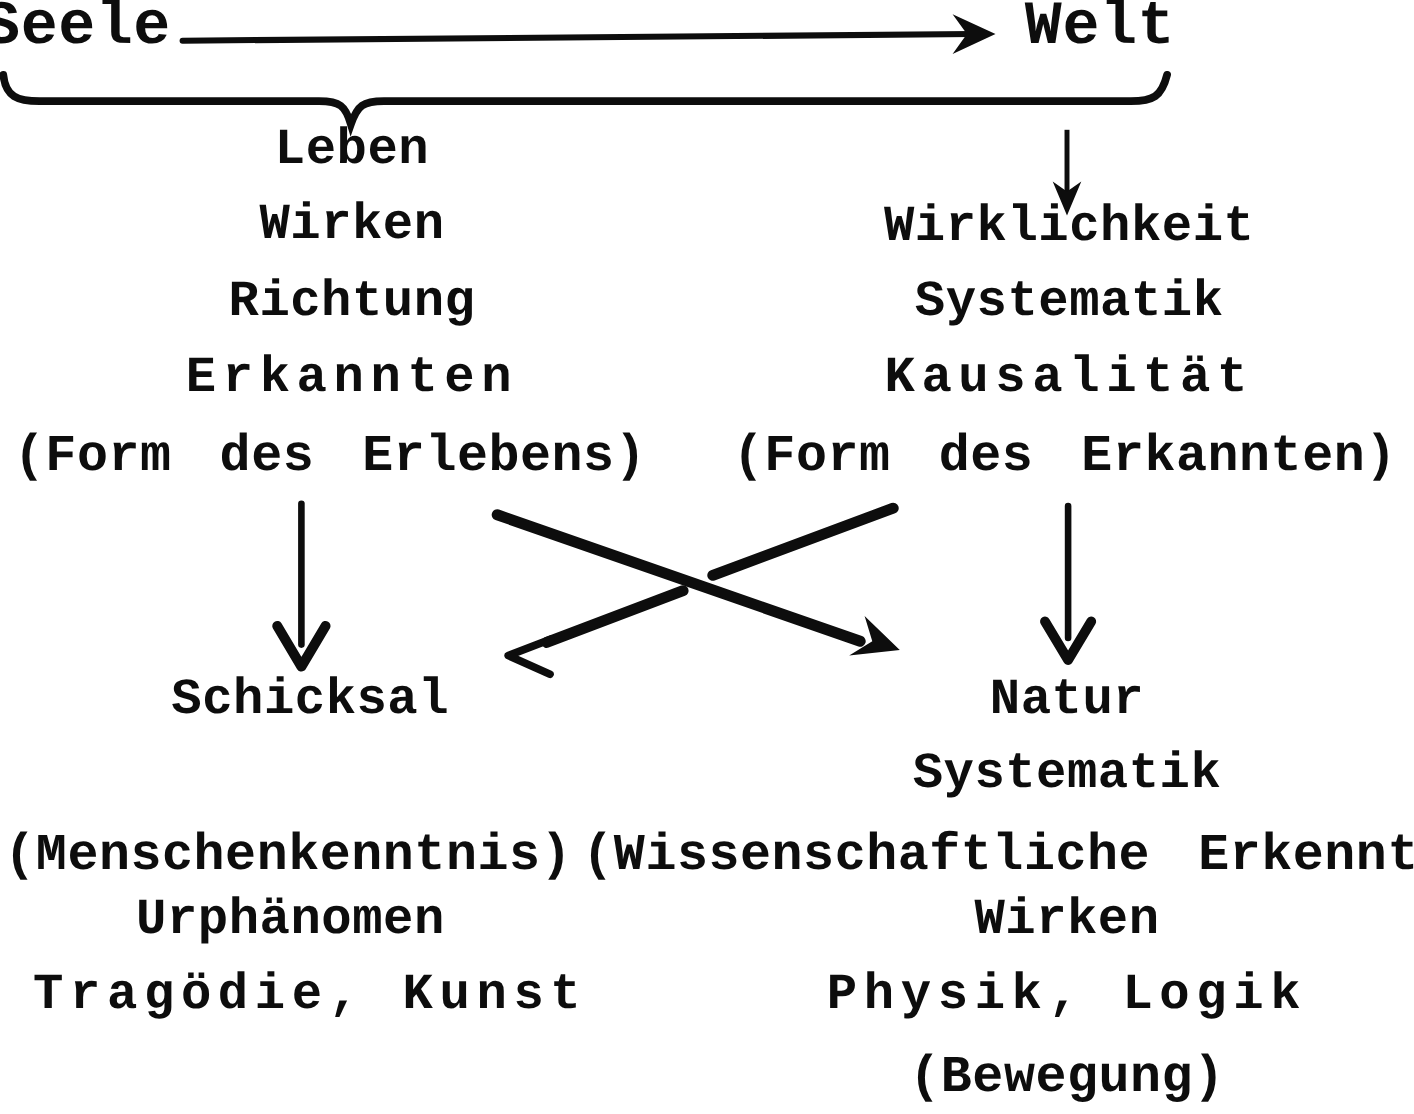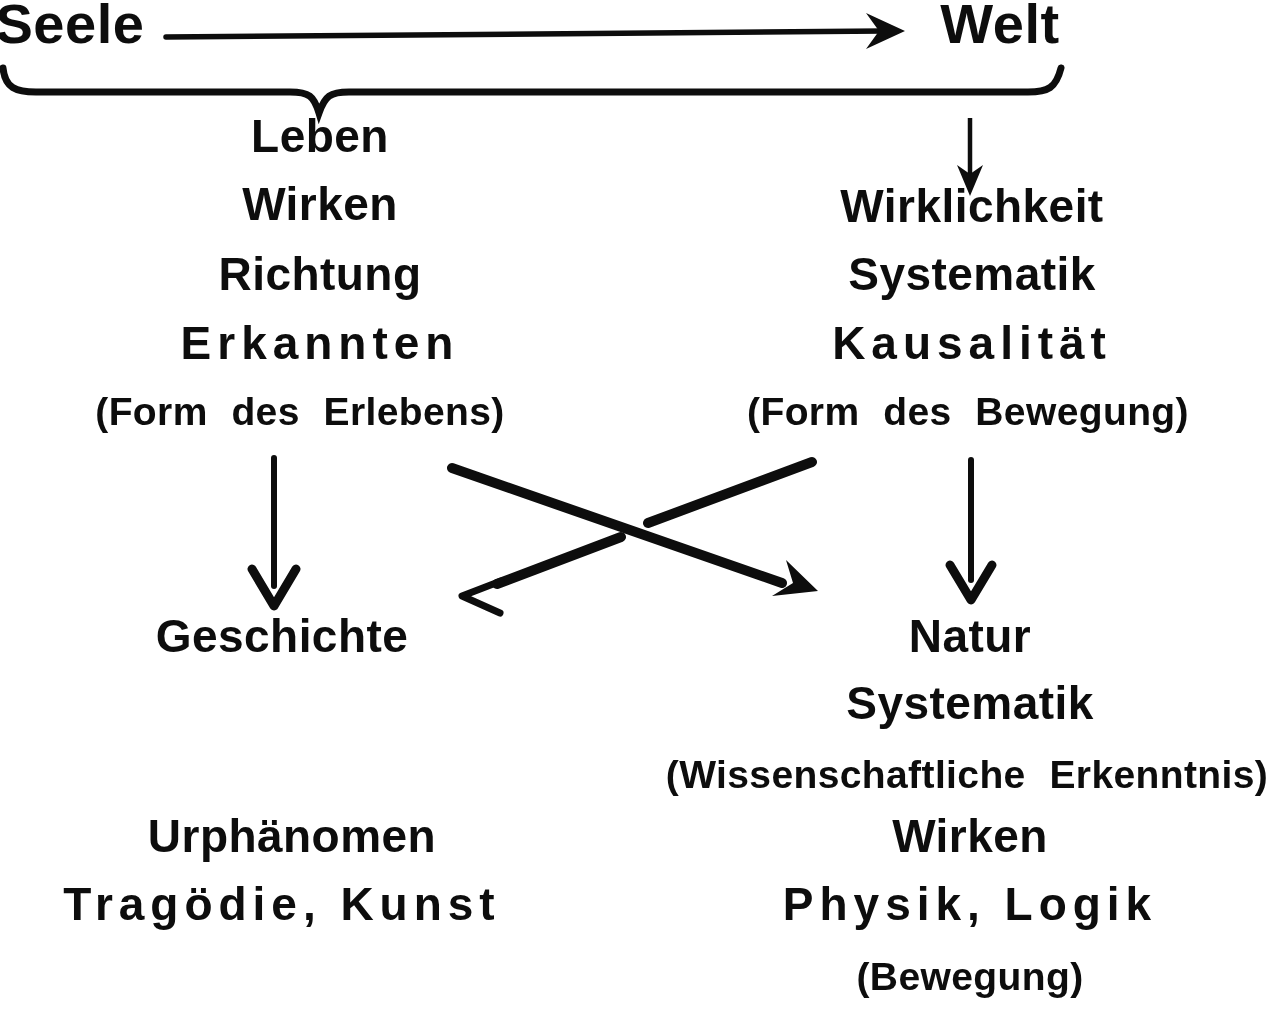--- a/index.html
+++ b/index.html
@@ -1,30 +1,30 @@
 <!DOCTYPE html>
 <html style="--ink: #0d0d0d; --paper: #ffffff;"><head>
 <meta charset="utf-8">
 <style>
   :root { --ink:#0d0d0d; --paper:#ffffff; }
   html,body{ margin:0; padding:0; background:var(--paper); }
   #canvas{
     position:relative; width:1285px; height:1013px;
     background:var(--paper); overflow:hidden;
-    font-family:Liberation Sans, sans-serif;
+    font-family:Liberation Mono, monospace;
     color:var(--ink); font-weight:bold;
   }
   svg.arrows{ position:absolute; left:0; top:0; width:1285px; height:1013px; color:var(--ink); }
   .t{
     position:absolute; transform:translateX(-50%);
     white-space:nowrap; line-height:1; letter-spacing:.01em;
   }
   .title{ font-size:56px; }
   .main{ font-size:46px; }
-  .note{ font-size:39px; word-spacing:.32em; }
+  .note{ font-size:47px; word-spacing:.32em; }
   .sperr{ letter-spacing:.13em; }
 </style>
 </head>
 <body>
 
 <div id="canvas">
 
   <svg class="arrows" viewBox="0 0 1285 1013" xmlns="http://www.w3.org/2000/svg">
 
     <g>
@@ -67,24 +67,25 @@
 
   <div class="t main" style="left:320px; top:113px">Leben</div>
   <div class="t main" style="left:320px; top:181px">Wirken</div>
   <div class="t main" style="left:320px; top:251px">Richtung</div>
   <div class="t main sperr" style="left:320px; top:320px">Erkannten</div>
   <div class="t note" style="left:300px; top:392px">(Form des Erlebens)</div>
 
   <div class="t main" style="left:972px; top:183px">Wirklichkeit</div>
   <div class="t main" style="left:972px; top:251px">Systematik</div>
   <div class="t main sperr" style="left:972px; top:320px">Kausalität</div>
-  <div class="t note" style="left:968px; top:392px">(Form des Bewegung)</div>
+  <div class="t note" style="left:968px; top:392px">(Form des Erkannten)</div>
 
-  <div class="t main" style="left:282px; top:613px">Geschichte</div>
-  <div class="t main" style="left:292px; top:813px">Urphänomen</div>
+  <div class="t main" style="left:282px; top:613px">Schicksal</div>
+  <div class="t note" style="left:262px; top:755px">(Menschenkenntnis)</div>
+  <div class="t main" style="left:264px; top:813px">Urphänomen</div>
   <div class="t main sperr" style="left:282px; top:881px">Tragödie, Kunst</div>
 
   <div class="t main" style="left:970px; top:613px">Natur</div>
   <div class="t main" style="left:970px; top:680px">Systematik</div>
   <div class="t note" style="left:967px; top:755px">(Wissenschaftliche Erkenntnis)</div>
   <div class="t main" style="left:970px; top:813px">Wirken</div>
   <div class="t main sperr" style="left:970px; top:881px">Physik, Logik</div>
   <div class="t note" style="left:970px; top:957px">(Bewegung)</div>
 
 </div>

